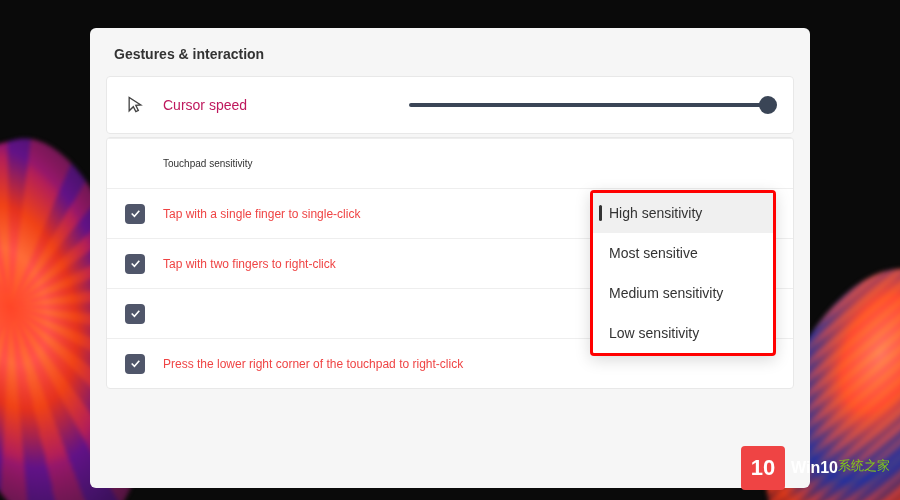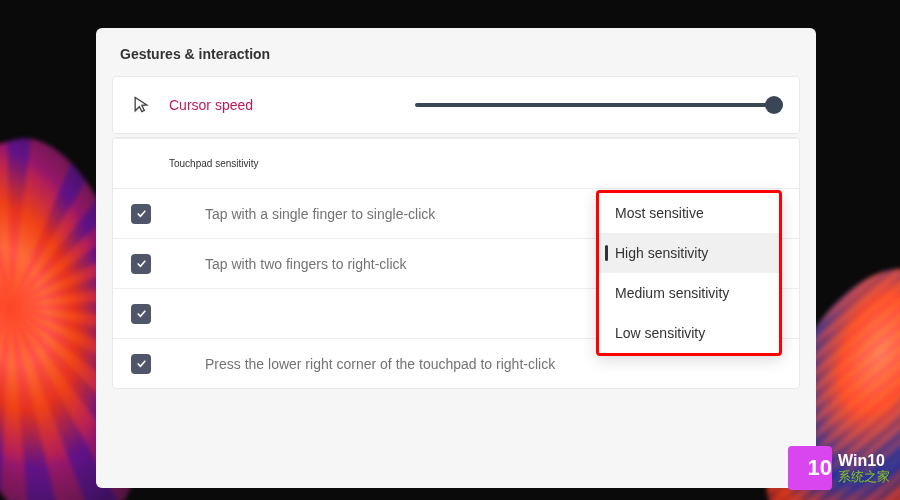--- a/index.html
+++ b/index.html
@@ -1,45 +1,45 @@
 <!DOCTYPE html>
 <html><head>
   <meta charset="utf-8">
   <style>
     * { margin: 0; padding: 0; box-sizing: border-box; font-family: "Segoe UI", Tahoma, Geneva, sans-serif; }
     body { width: 900px; height: 500px; background: #0a0a0a; position: relative; overflow: hidden; }
     .bg-wave-left { position: absolute; left: -60px; top: 140px; width: 200px; height: 400px; background: radial-gradient(ellipse 180px 300px at 40% 40%, #ff5a2c 0%, #ff7a4c 20%, #e74a1c 35%, #6b1a8a 55%, #4a1a6a 70%, #1a0a2a 100%); border-radius: 50% 40% 60% 50%; transform: rotate(-15deg); filter: blur(2px); }
     .bg-wave-left::before { content: ''; position: absolute; inset: 0; background: repeating-conic-gradient(from 30deg at 40% 40%, rgba(255,90,44,0.4) 0deg 8deg, rgba(100,20,120,0.4) 8deg 16deg); border-radius: inherit; mix-blend-mode: overlay; }
     .bg-wave-right { position: absolute; right: -40px; top: 260px; width: 160px; height: 300px; background: radial-gradient(ellipse 140px 240px at 50% 30%, #ff8a5c 0%, #ff5a2c 25%, #2a3a9a 55%, #cc3a1c 75%, #1a0a2a 100%); border-radius: 60% 40% 50% 50%; transform: rotate(20deg); filter: blur(2px); }
     .bg-wave-right::before { content: ''; position: absolute; inset: 0; background: repeating-linear-gradient(120deg, rgba(255,120,80,0.3) 0 6px, rgba(40,50,150,0.3) 6px 12px); border-radius: inherit; mix-blend-mode: overlay; }
-    .settings-panel { position: absolute; left: 96px; top: 28px; width: 720px; height: 460px; background: #f6f6f6; border-radius: 6px; overflow: hidden; }
+    .settings-panel { position: absolute; left: 90px; top: 28px; width: 720px; height: 460px; background: #f6f6f6; border-radius: 6px; overflow: hidden; }
     .section-title { font-size: 14px; font-weight: 600; color: #333; padding: 18px 24px 14px; }
     .card { background: #fff; margin: 0 16px 3px; border: 1px solid #e8e8e8; border-radius: 4px; }
     .row { display: flex; align-items: center; padding: 14px 18px; min-height: 56px; }
     .row-icon { width: 20px; height: 20px; margin-right: 18px; display: flex; align-items: center; justify-content: center; color: #444; }
     .row-label { font-size: 14px; color: #be185d; flex: 0 0 auto; }
     .row-spacer { flex: 1; }
     .slider { position: relative; width: 360px; height: 4px; background: #3a4556; border-radius: 2px; margin-right: 6px; }
     .slider-thumb { position: absolute; right: -8px; top: 50%; transform: translateY(-50%); width: 18px; height: 18px; background: #3a4556; border-radius: 50%; }
     .taps-header { cursor: pointer; }
     .chevron { width: 14px; height: 14px; }
     .sub-row { display: flex; align-items: center; padding: 12px 18px 12px 56px; border-top: 1px solid #eee; min-height: 50px; }
     .sub-label { font-size: 10px; color: #333; }
     .check-row { display: flex; align-items: center; padding: 10px 18px 10px 18px; border-top: 1px solid #eee; min-height: 50px; }
     .checkbox { width: 20px; height: 20px; background: #50566a; border-radius: 4px; margin-right: 18px; display: flex; align-items: center; justify-content: center; flex-shrink: 0; }
     .checkbox svg { width: 13px; height: 13px; }
-    .check-label { font-size: 14px; color: #737373; margin-left: 36px; }
+    .check-label { font-size: 12px; color: #ef4444; }
     .dropdown { position: absolute; right: 34px; top: 162px; width: 186px; background: #fff; border: 3px solid #ff0000; border-radius: 4px; box-shadow: 0 4px 16px rgba(0,0,0,0.15); z-index: 10; }
     .dropdown-item { padding: 12px 16px; font-size: 14px; color: #333; cursor: pointer; position: relative; }
     .dropdown-item.selected { background: #f0f0f0; }
     .dropdown-item.selected::before { content: ''; position: absolute; left: 6px; top: 50%; transform: translateY(-50%); width: 3px; height: 16px; background: #333; border-radius: 2px; }
     .watermark { position: absolute; right: 10px; bottom: 10px; display: flex; align-items: center; gap: 6px; z-index: 20; }
-    .wm-badge { width: 44px; height: 44px; background: #d946ef; border-radius: 4px; display: flex; align-items: center; justify-content: flex-end; }
+    .wm-badge { width: 44px; height: 44px; background: #ef4444; border-radius: 4px; display: flex; align-items: center; justify-content: center; }
     .wm-badge-inner { font-size: 22px; font-weight: 700; color: #fff; }
-    .wm-text { display: flex; flex-direction: column; line-height: 1.1; }
+    .wm-text { display: flex; line-height: 1.1; }
     .wm-line1 { font-size: 16px; font-weight: 600; color: #fff; }
     .wm-line2 { font-size: 13px; color: #84cc16; }
   </style>
 </head>
 <body>
 
 <div class="bg-wave-left"></div>
 <div class="bg-wave-right"></div>
 
 <div class="settings-panel">
@@ -93,22 +93,22 @@
       <div class="checkbox">
         <svg viewBox="0 0 24 24" fill="none" stroke="#fff" stroke-width="3">
             <path d="M5 12 L10 17 L19 7"></path>
           </svg>
       </div>
       <span class="check-label">Press the lower right corner of the touchpad to right-click</span>
     </div>
   </div>
 
   <div class="dropdown">
+    <div class="dropdown-item selected">High sensitivity</div>
     <div class="dropdown-item">Most sensitive</div>
-    <div class="dropdown-item selected">High sensitivity</div>
     <div class="dropdown-item">Medium sensitivity</div>
     <div class="dropdown-item">Low sensitivity</div>
   </div>
 </div>
 
 <div class="watermark">
   <div class="wm-badge">
     <span class="wm-badge-inner">10</span>
   </div>
   <div class="wm-text">

